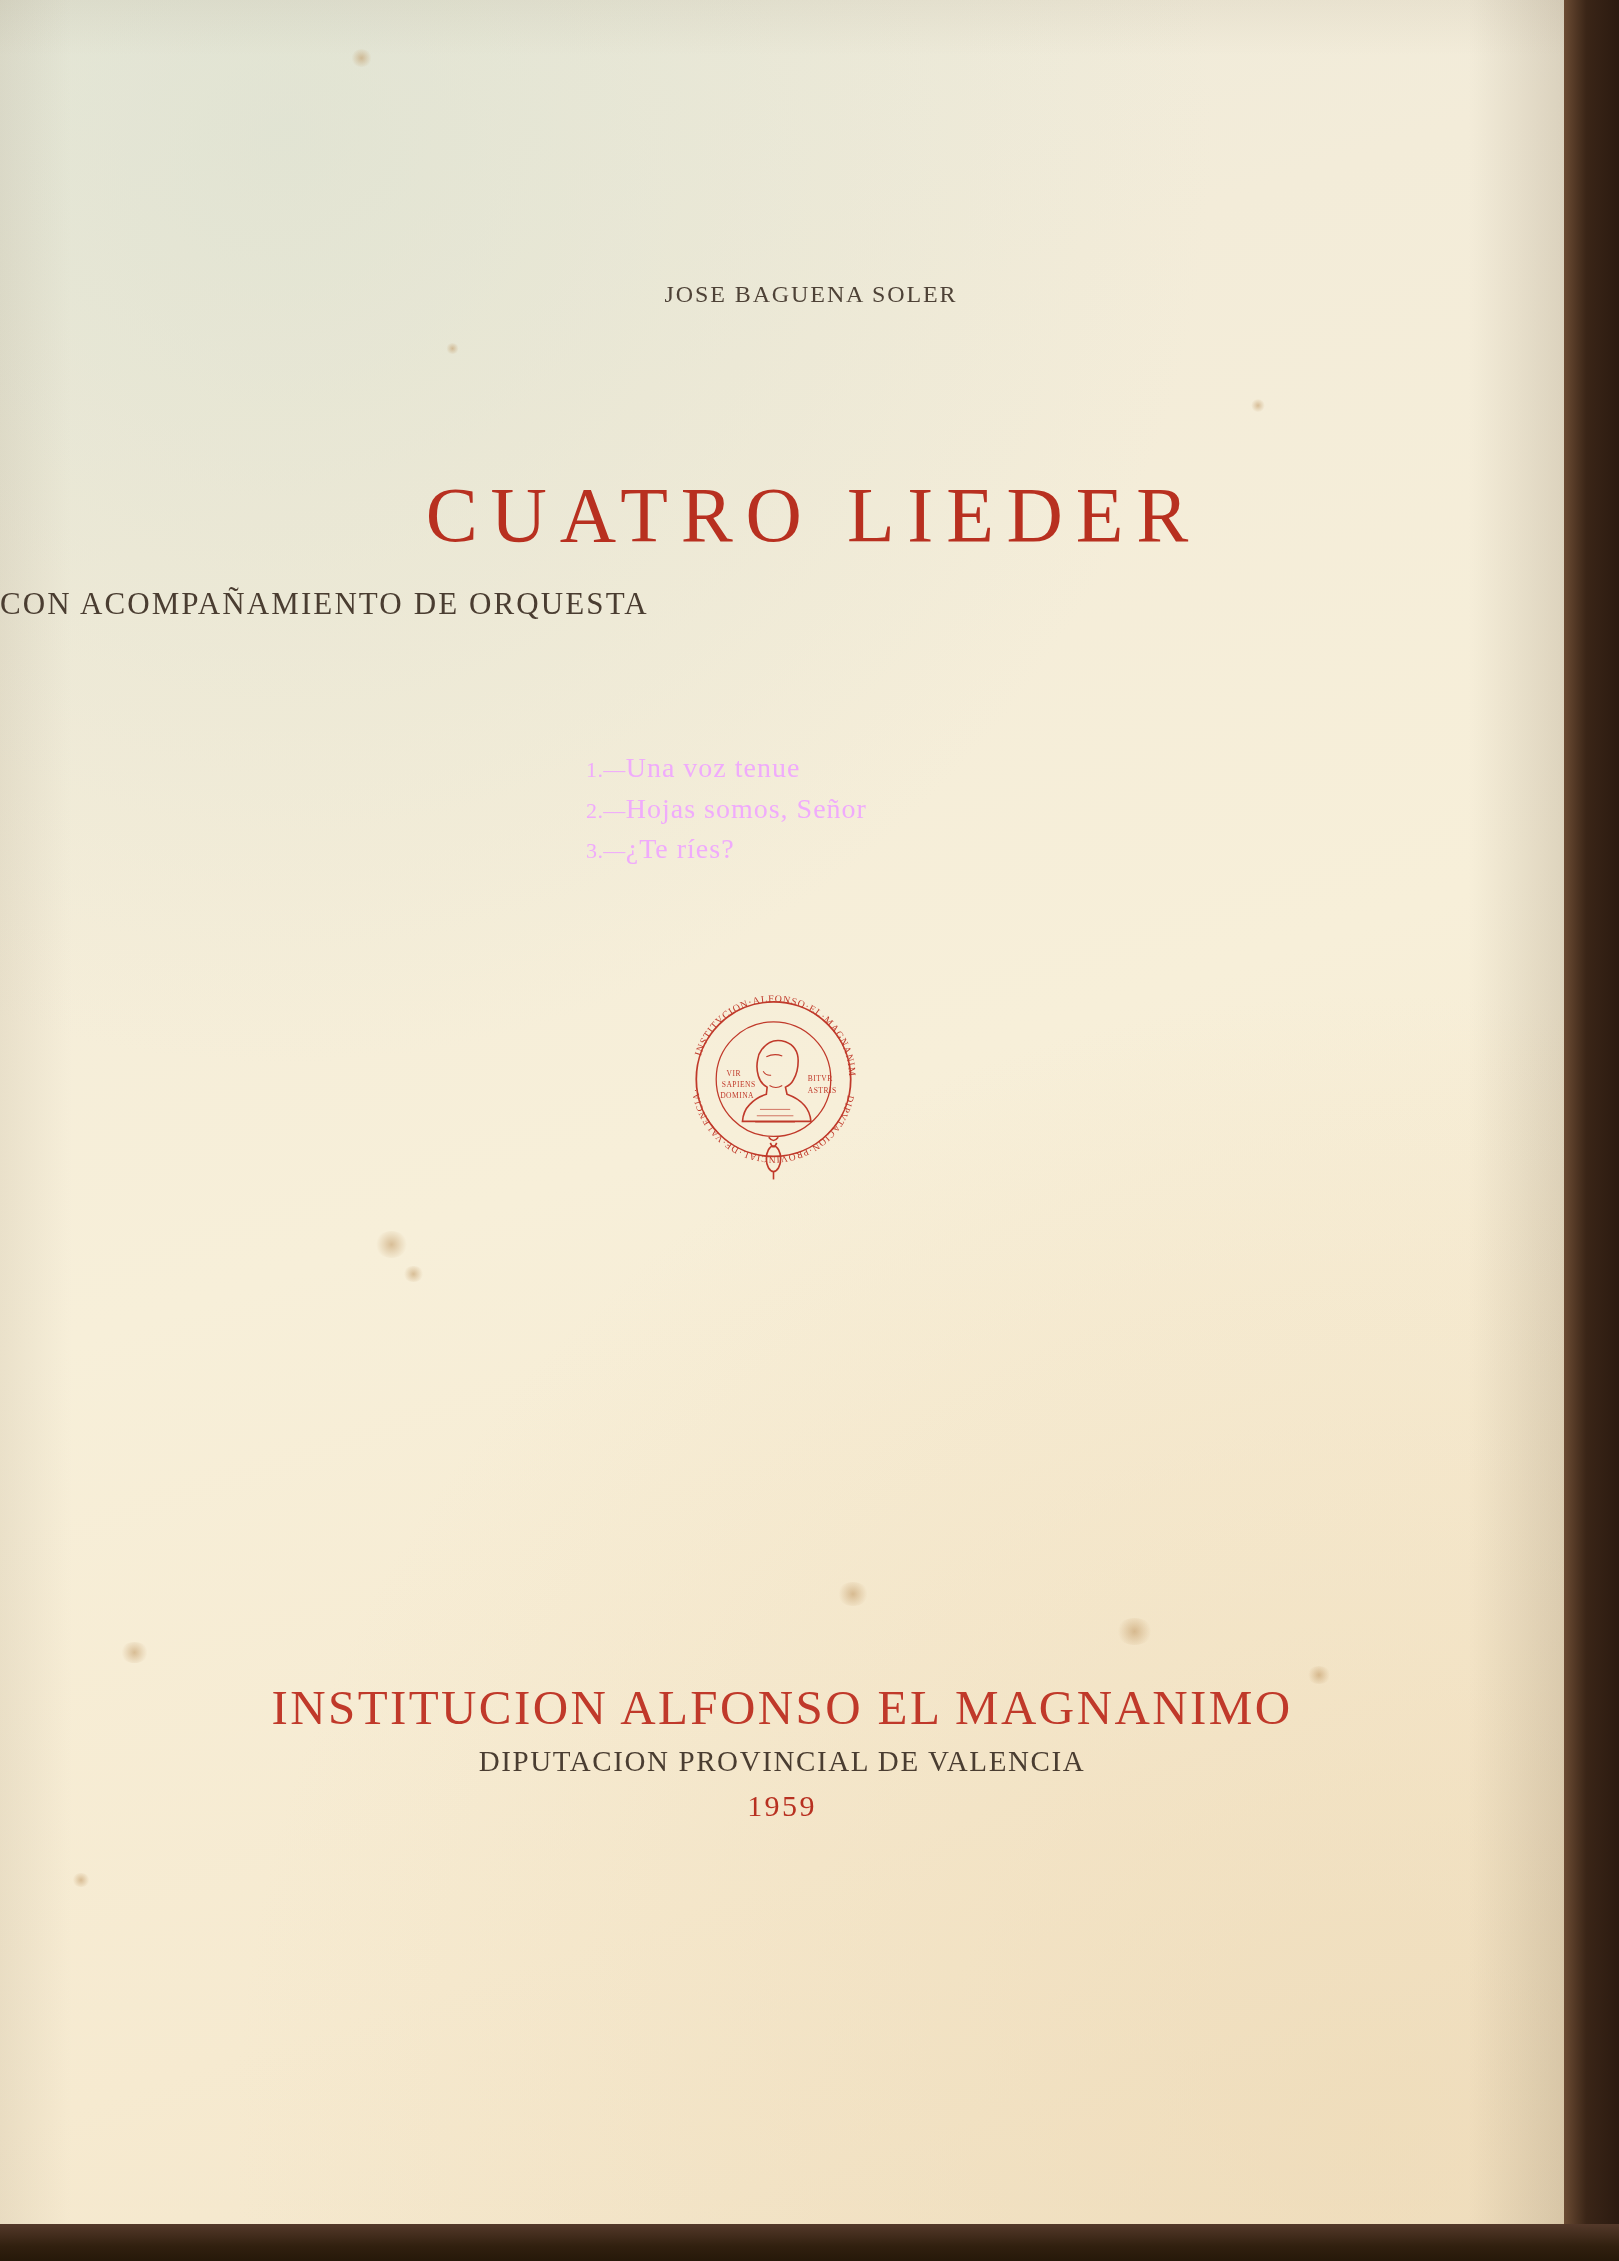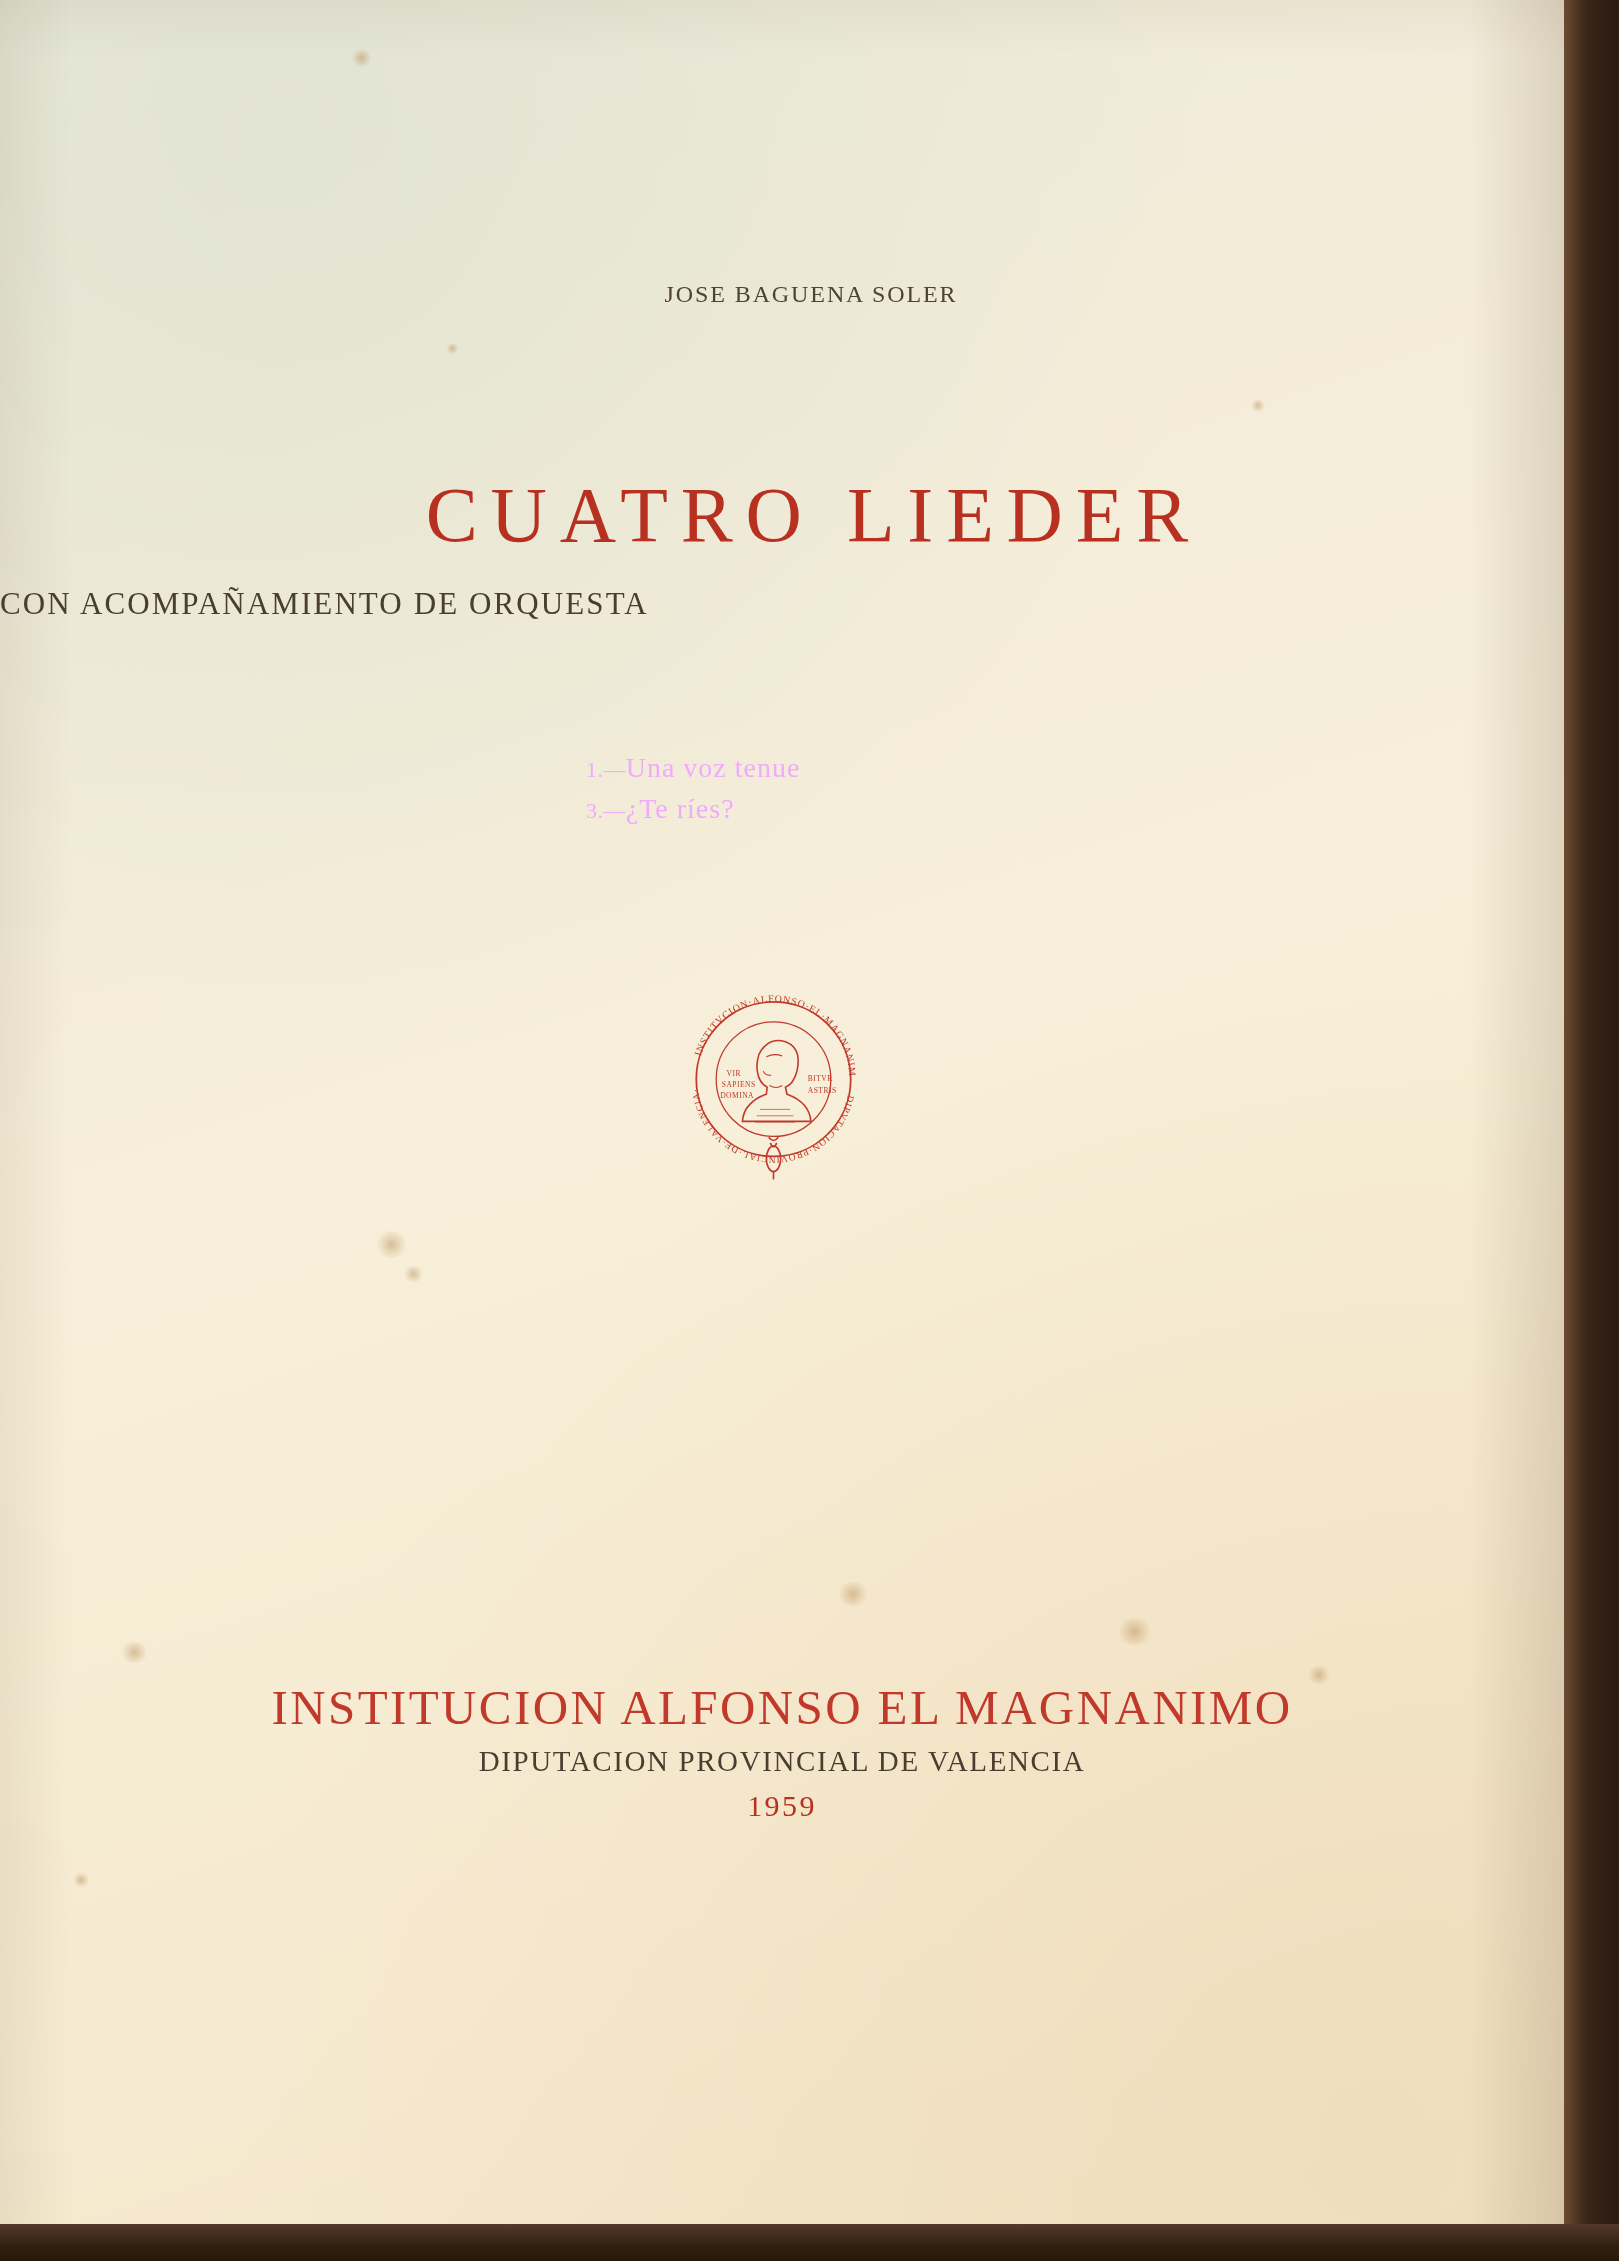--- a/index.html
+++ b/index.html
@@ -216,20 +216,23 @@
 
     <div class="title">CUATRO LIEDER</div>
 
     <div class="subtitle">CON ACOMPAÑAMIENTO DE ORQUESTA</div>
 
     <div class="toc">
       <div class="toc-item">
         <span class="toc-num">1.—</span><span>Una voz tenue</span>
       </div>
       <div class="toc-item">
+        <span class="toc-num">2.—</span><span>Hojas somos, Señor</span>
+      </div>
+      <div class="toc-item">
         <span class="toc-num">3.—</span><span>¿Te ríes?</span>
       </div>
     </div>
 
     <div class="emblem">
       <svg width="199" height="231" viewBox="0 0 250 290" xmlns="http://www.w3.org/2000/svg">
         <defs>
           <path id="outerArc" d="M 30,130 A 95,95 0 1 1 220,130" fill="none"></path>
           <path id="outerArcBottom" d="M 220,134 A 95,95 0 1 1 30,134" fill="none"></path>
         </defs>

